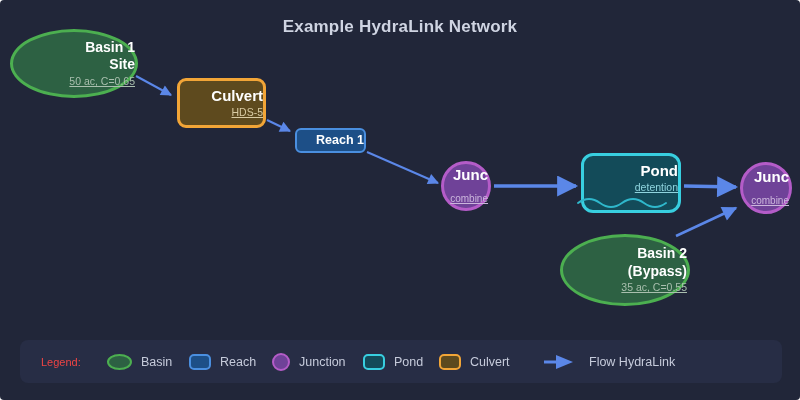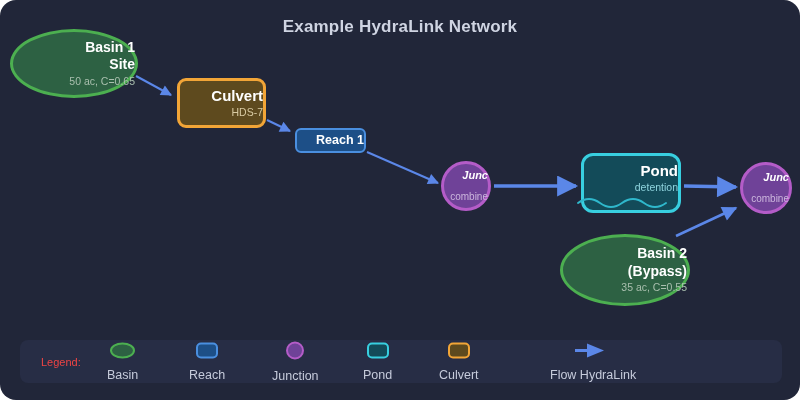--- a/index.html
+++ b/index.html
@@ -1,44 +1,44 @@
 <!DOCTYPE html>
 <html><head>
 <meta charset="utf-8">
 <style>
   html,body{margin:0;padding:0;background:#ffffff;font-family:"Liberation Sans","DejaVu Sans",sans-serif;}
-  .canvas{position:relative;width:800px;height:400px;background:#212639;border-radius:16px;overflow:hidden;}
+  .canvas{position:relative;width:800px;height:400px;background:#212639;border-radius:4px;overflow:hidden;}
   .title{position:absolute;top:17px;left:0;width:100%;text-align:center;font-size:17px;font-weight:bold;color:#cfd4e2;letter-spacing:.2px;}
   .node{position:absolute;display:flex;flex-direction:column;align-items:flex-end;justify-content:center;box-sizing:border-box;text-align:center;line-height:1.25;}
   .nl{font-weight:bold;font-size:14px;color:#ffffff;}
-  .nmeta{font-size:10.5px;margin-top:1px;}
+  .nmeta{font-size:10.5px;margin-top:1px;text-decoration:underline;}
   
   .basin{background:#2d6143;border:3px solid #4caf50;border-radius:50%;}
   #basin1{left:10px;top:29px;width:128px;height:69px;}
   #basin2{left:560px;top:234px;width:130px;height:72px;}
   .basin .nmeta{color:#a9bfae;}
   #culvert{left:177px;top:78px;width:89px;height:50px;background:#5e4a1e;border:3px solid #f2a537;border-radius:9px;}
   #culvert .nl{font-size:15px;}
   #culvert .nmeta{color:#d9cba3;}
   #reach1{left:295px;top:128px;width:71px;height:25px;background:#1d4f87;border:2px solid #4a8fe0;border-radius:6px;}
   #reach1 .nl{font-size:12.5px;font-weight:700;}
   .junction{background:#6f4298;border:3px solid #b45cc8;border-radius:50%;}
   #junc1{left:441px;top:161px;width:50px;height:50px;}
   #junc2{left:740px;top:162px;width:52px;height:52px;}
-  .junction .nl{font-size:11px;font-style:italic;}
+  .junction .nl{font-size:15px;}
   .junction .nmeta{font-size:10px;color:#cbb5dc;margin-top:8px;}
   #pond{left:581px;top:153px;width:100px;height:60px;background:#134b59;border:3px solid #38cfe0;border-radius:12px;padding-bottom:10px;}
   #pond .nl{font-size:15px;}
   #pond .nmeta{color:#8fd4de;}
   
   .edges{position:absolute;left:0;top:0;width:800px;height:400px;pointer-events:none;}
   
   .legend{position:absolute;left:20px;top:340px;width:762px;height:43px;background:#272d45;border-radius:8px;}
   .legend-label{position:absolute;left:21px;top:50%;transform:translateY(-50%);font-size:11px;color:#ef4444;}
-  .litem{position:absolute;top:50%;transform:translateY(-50%);display:flex;align-items:center;gap:9px;flex-direction:column;}
+  .litem{position:absolute;top:50%;transform:translateY(-50%);display:flex;align-items:center;gap:9px;}
   .litem span{font-size:12.5px;color:#c6cbdb;}
   .sw{box-sizing:border-box;display:block;}
   .sw-basin{width:25px;height:16px;background:#2d6143;border:2.5px solid #4caf50;border-radius:50%;}
   .sw-reach{width:22px;height:16px;background:#1d4f87;border:2.5px solid #4a8fe0;border-radius:5px;}
   .sw-junction{width:18px;height:18px;background:#6f4298;border:2.5px solid #b45cc8;border-radius:50%;}
   .sw-pond{width:22px;height:16px;background:#134b59;border:2.5px solid #38cfe0;border-radius:5px;}
   .sw-culvert{width:22px;height:16px;background:#5e4a1e;border:2.5px solid #f2a537;border-radius:5px;}
 </style>
 </head>
 <body>
@@ -48,21 +48,21 @@
   <div class="title">Example HydraLink Network</div>
 
   <div class="node basin" id="basin1">
     <div class="nl">Basin 1</div>
     <div class="nl">Site</div>
     <div class="nmeta">50 ac, C=0.65</div>
   </div>
 
   <div class="node" id="culvert">
     <div class="nl">Culvert</div>
-    <div class="nmeta">HDS-7</div>
+    <div class="nmeta">HDS-5</div>
   </div>
 
   <div class="node" id="reach1">
     <div class="nl">Reach 1</div>
   </div>
 
   <div class="node junction" id="junc1">
     <div class="nl">Junc</div>
     <div class="nmeta">combine</div>
   </div>

